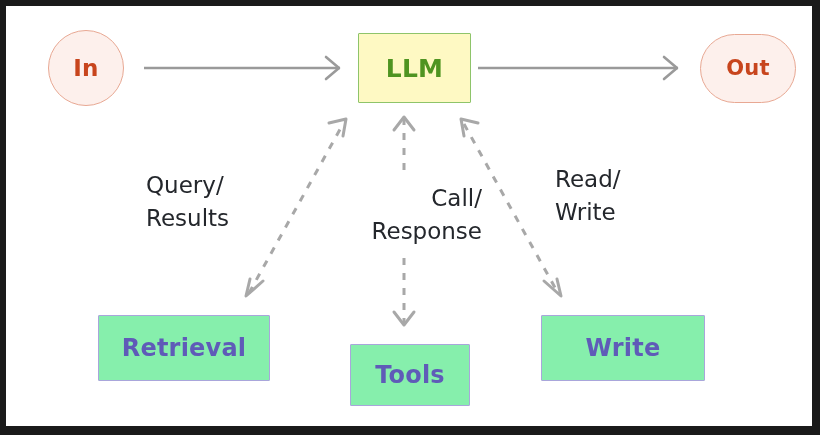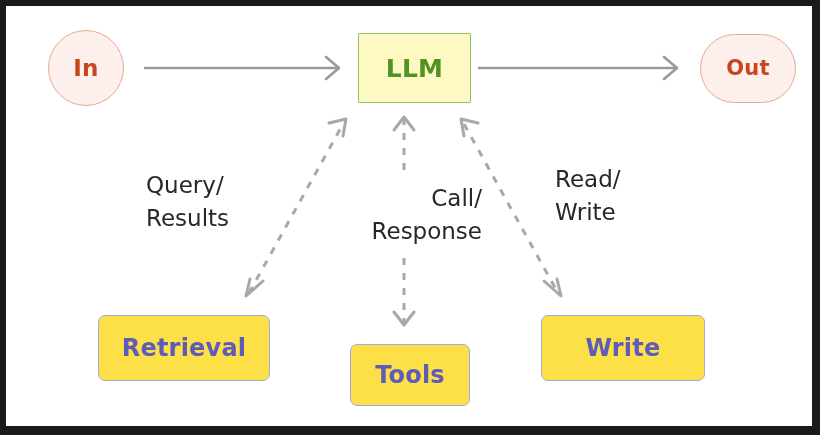--- a/index.html
+++ b/index.html
@@ -97,23 +97,23 @@
     background: #fdf0ec;
     border: 1.6px solid #e8a893;
   }
   #node-out .node-label {
     color: #c8451d;
     font-size: 21px;
   }
 
   
   .node-resource {
-    background: #fde047;
+    background: #86efac;
     border: 1.8px solid #a9a6db;
-    border-radius: 7px;
+    border-radius: 1px;
   }
   .node-resource .node-label {
     color: #5f5bb8;
     font-size: 24px;
   }
 
   #node-retrieval {
     left: 92px;
     top: 309px;
     width: 172px;

